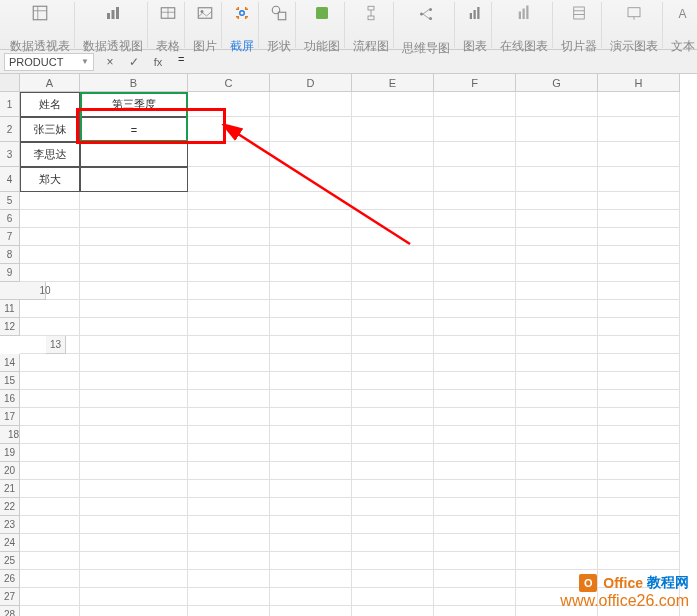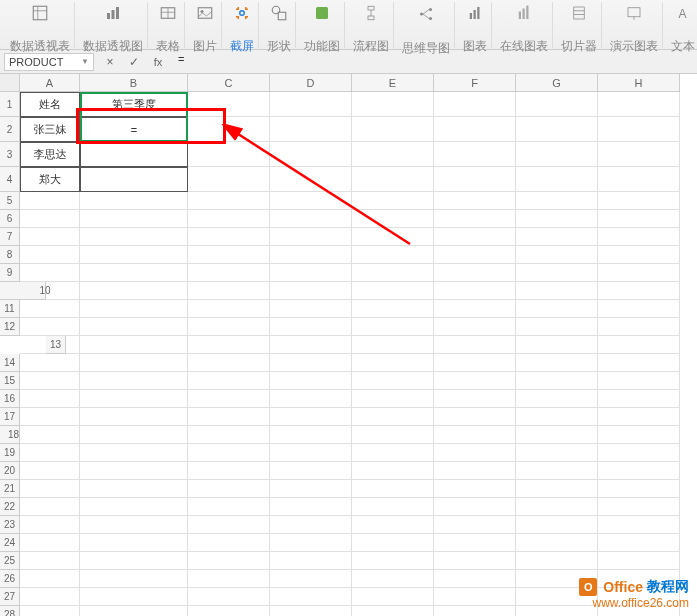--- a/index.html
+++ b/index.html
@@ -39,21 +39,21 @@
     .cell.cgen { width: 82px; }
     
     .active-cell-overlay { position: absolute; border: 2px solid #1a9b4e; pointer-events: none; }
     .red-highlight { position: absolute; border: 3px solid #ff0000; pointer-events: none; }
     .red-arrow { position: absolute; pointer-events: none; }
     
     .watermark { position: absolute; right: 8px; bottom: 6px; display: flex; flex-direction: column; align-items: flex-end; font-size: 14px; font-weight: bold; }
     .watermark .line1 { display: flex; align-items: center; gap: 4px; }
     .watermark .brand { color: #e67817; }
     .watermark .rest { color: #0078d4; }
-    .watermark .url { color: #e67817; font-size: 12px; font-weight: normal; }
+    .watermark .url { color: #e67817; font-size: 16px; font-weight: normal; }
     .watermark-icon { width: 18px; height: 18px; background: #e67817; border-radius: 2px; display: flex; align-items: center; justify-content: center; color: #fff; font-size: 11px; margin-right: 2px; }
     
     .grid-wrapper { position: relative; margin-left: 20px; }
   </style>
 </head>
 <body>
 
 <div class="ribbon">
   <div class="ribbon-group">
     <div class="ribbon-icon">

